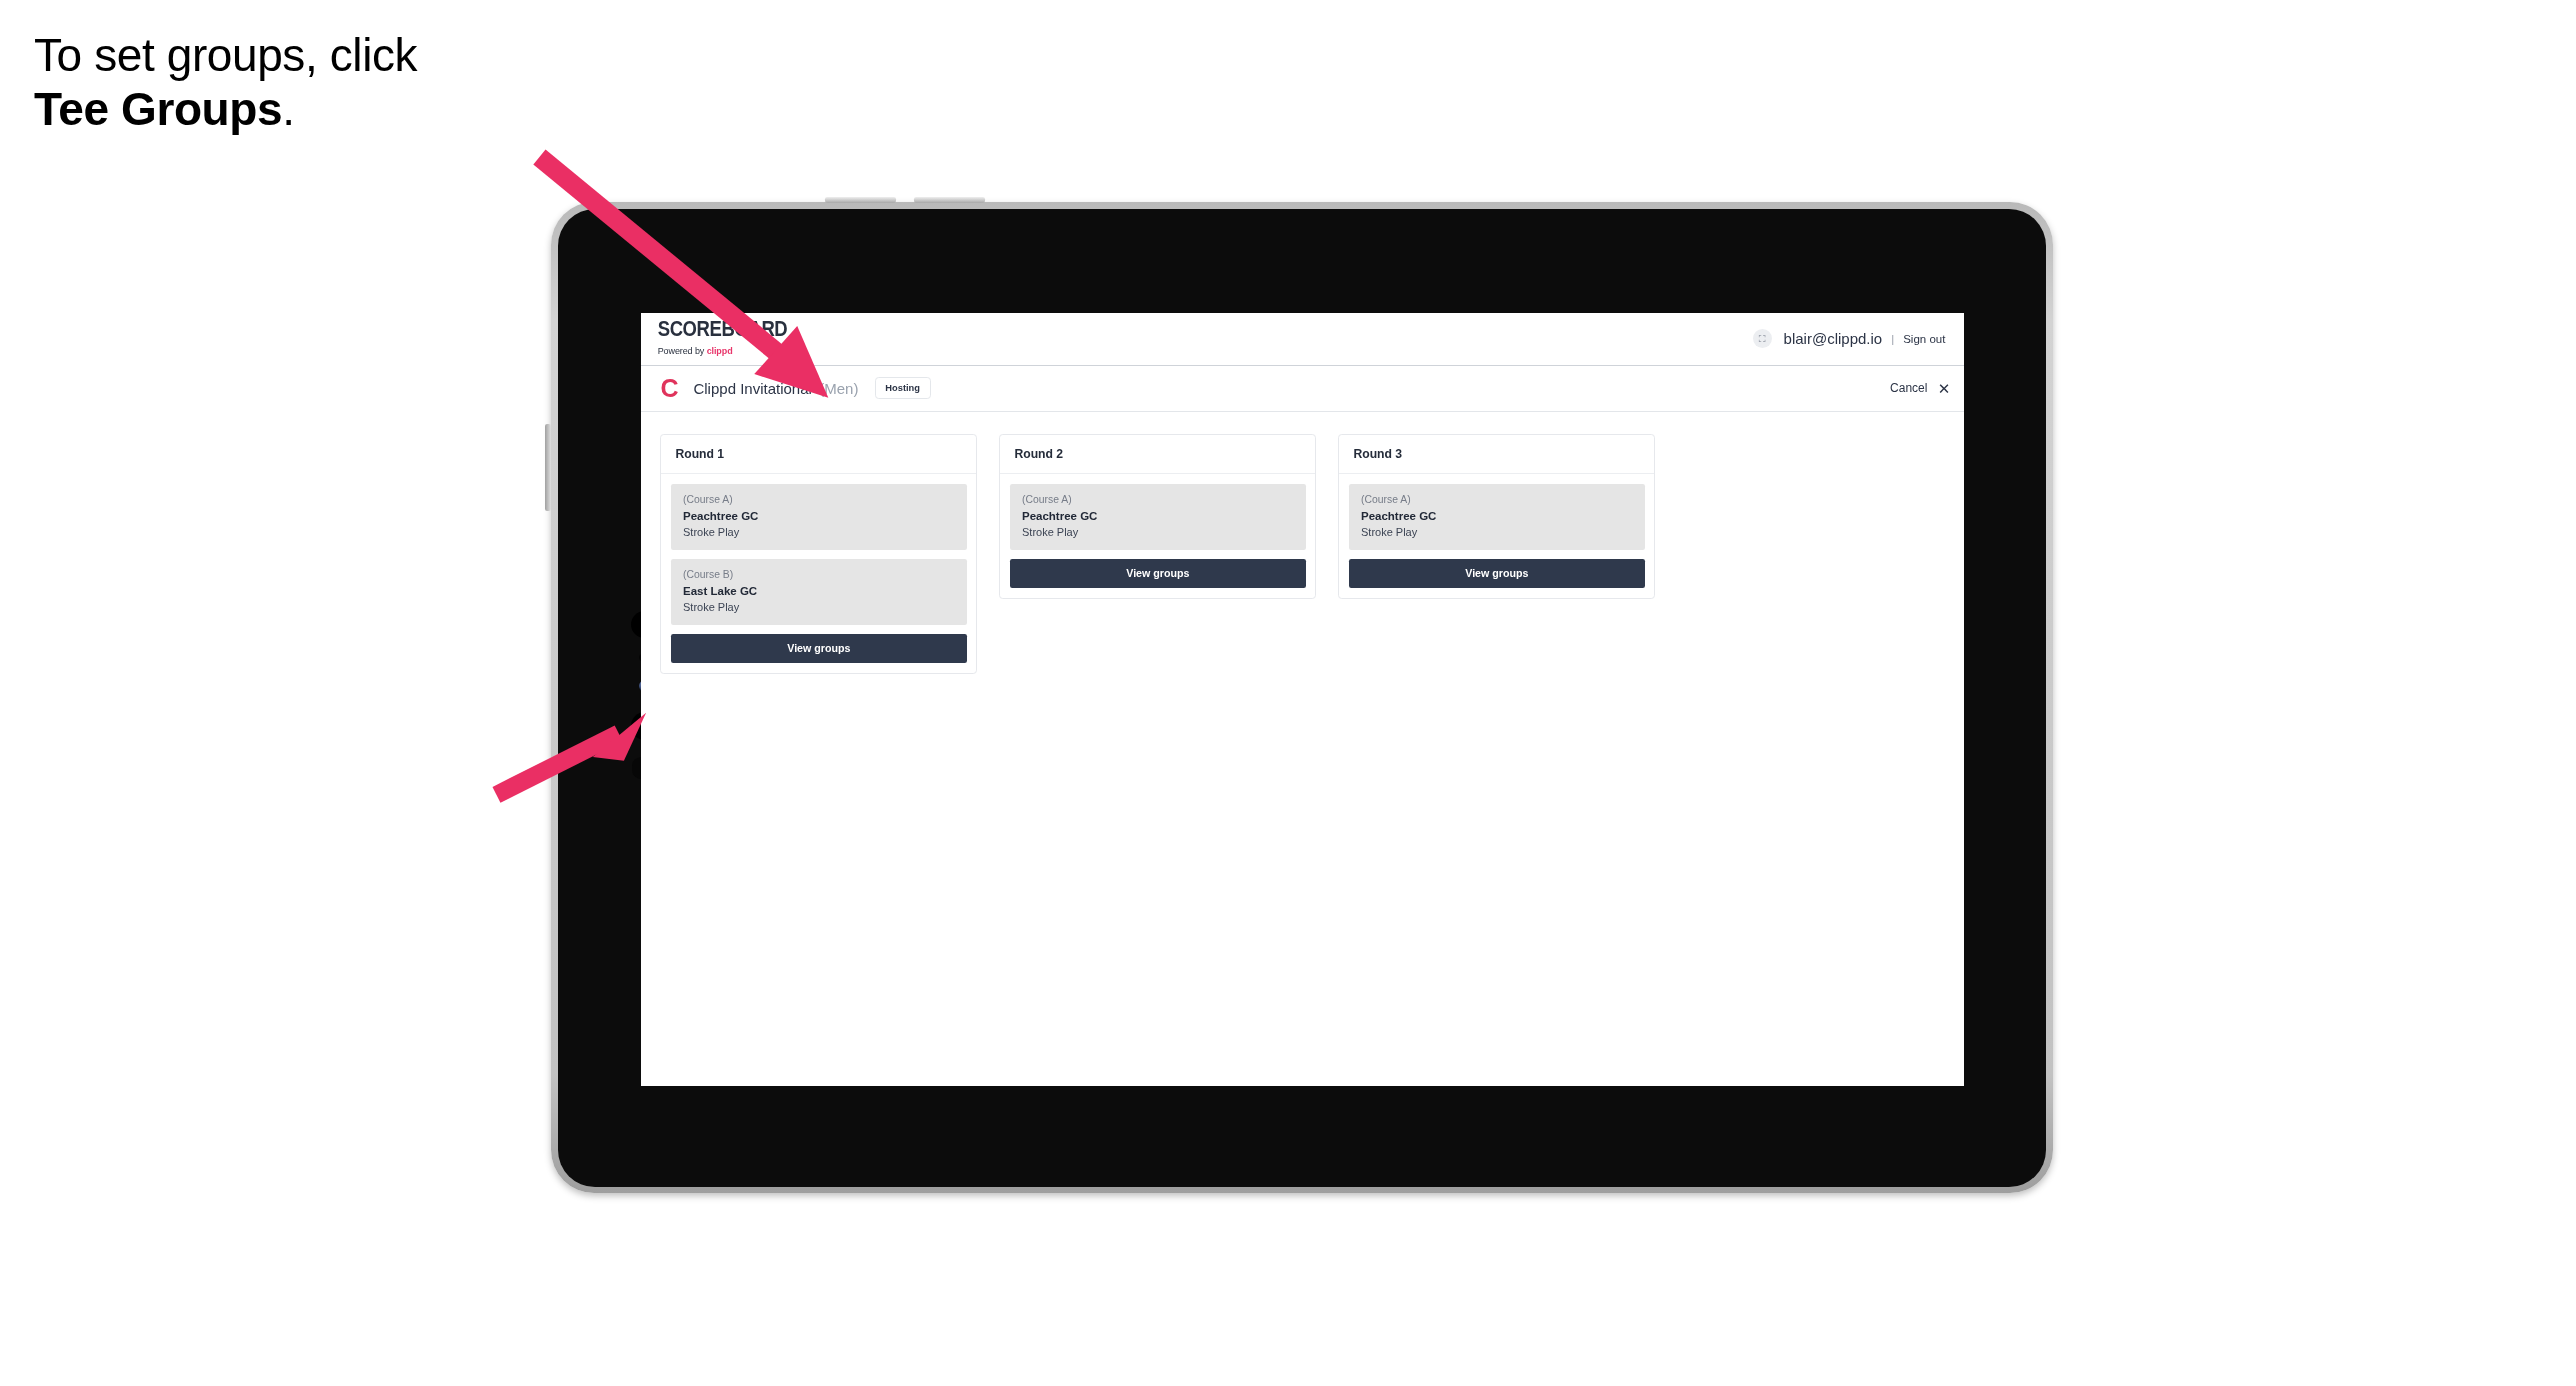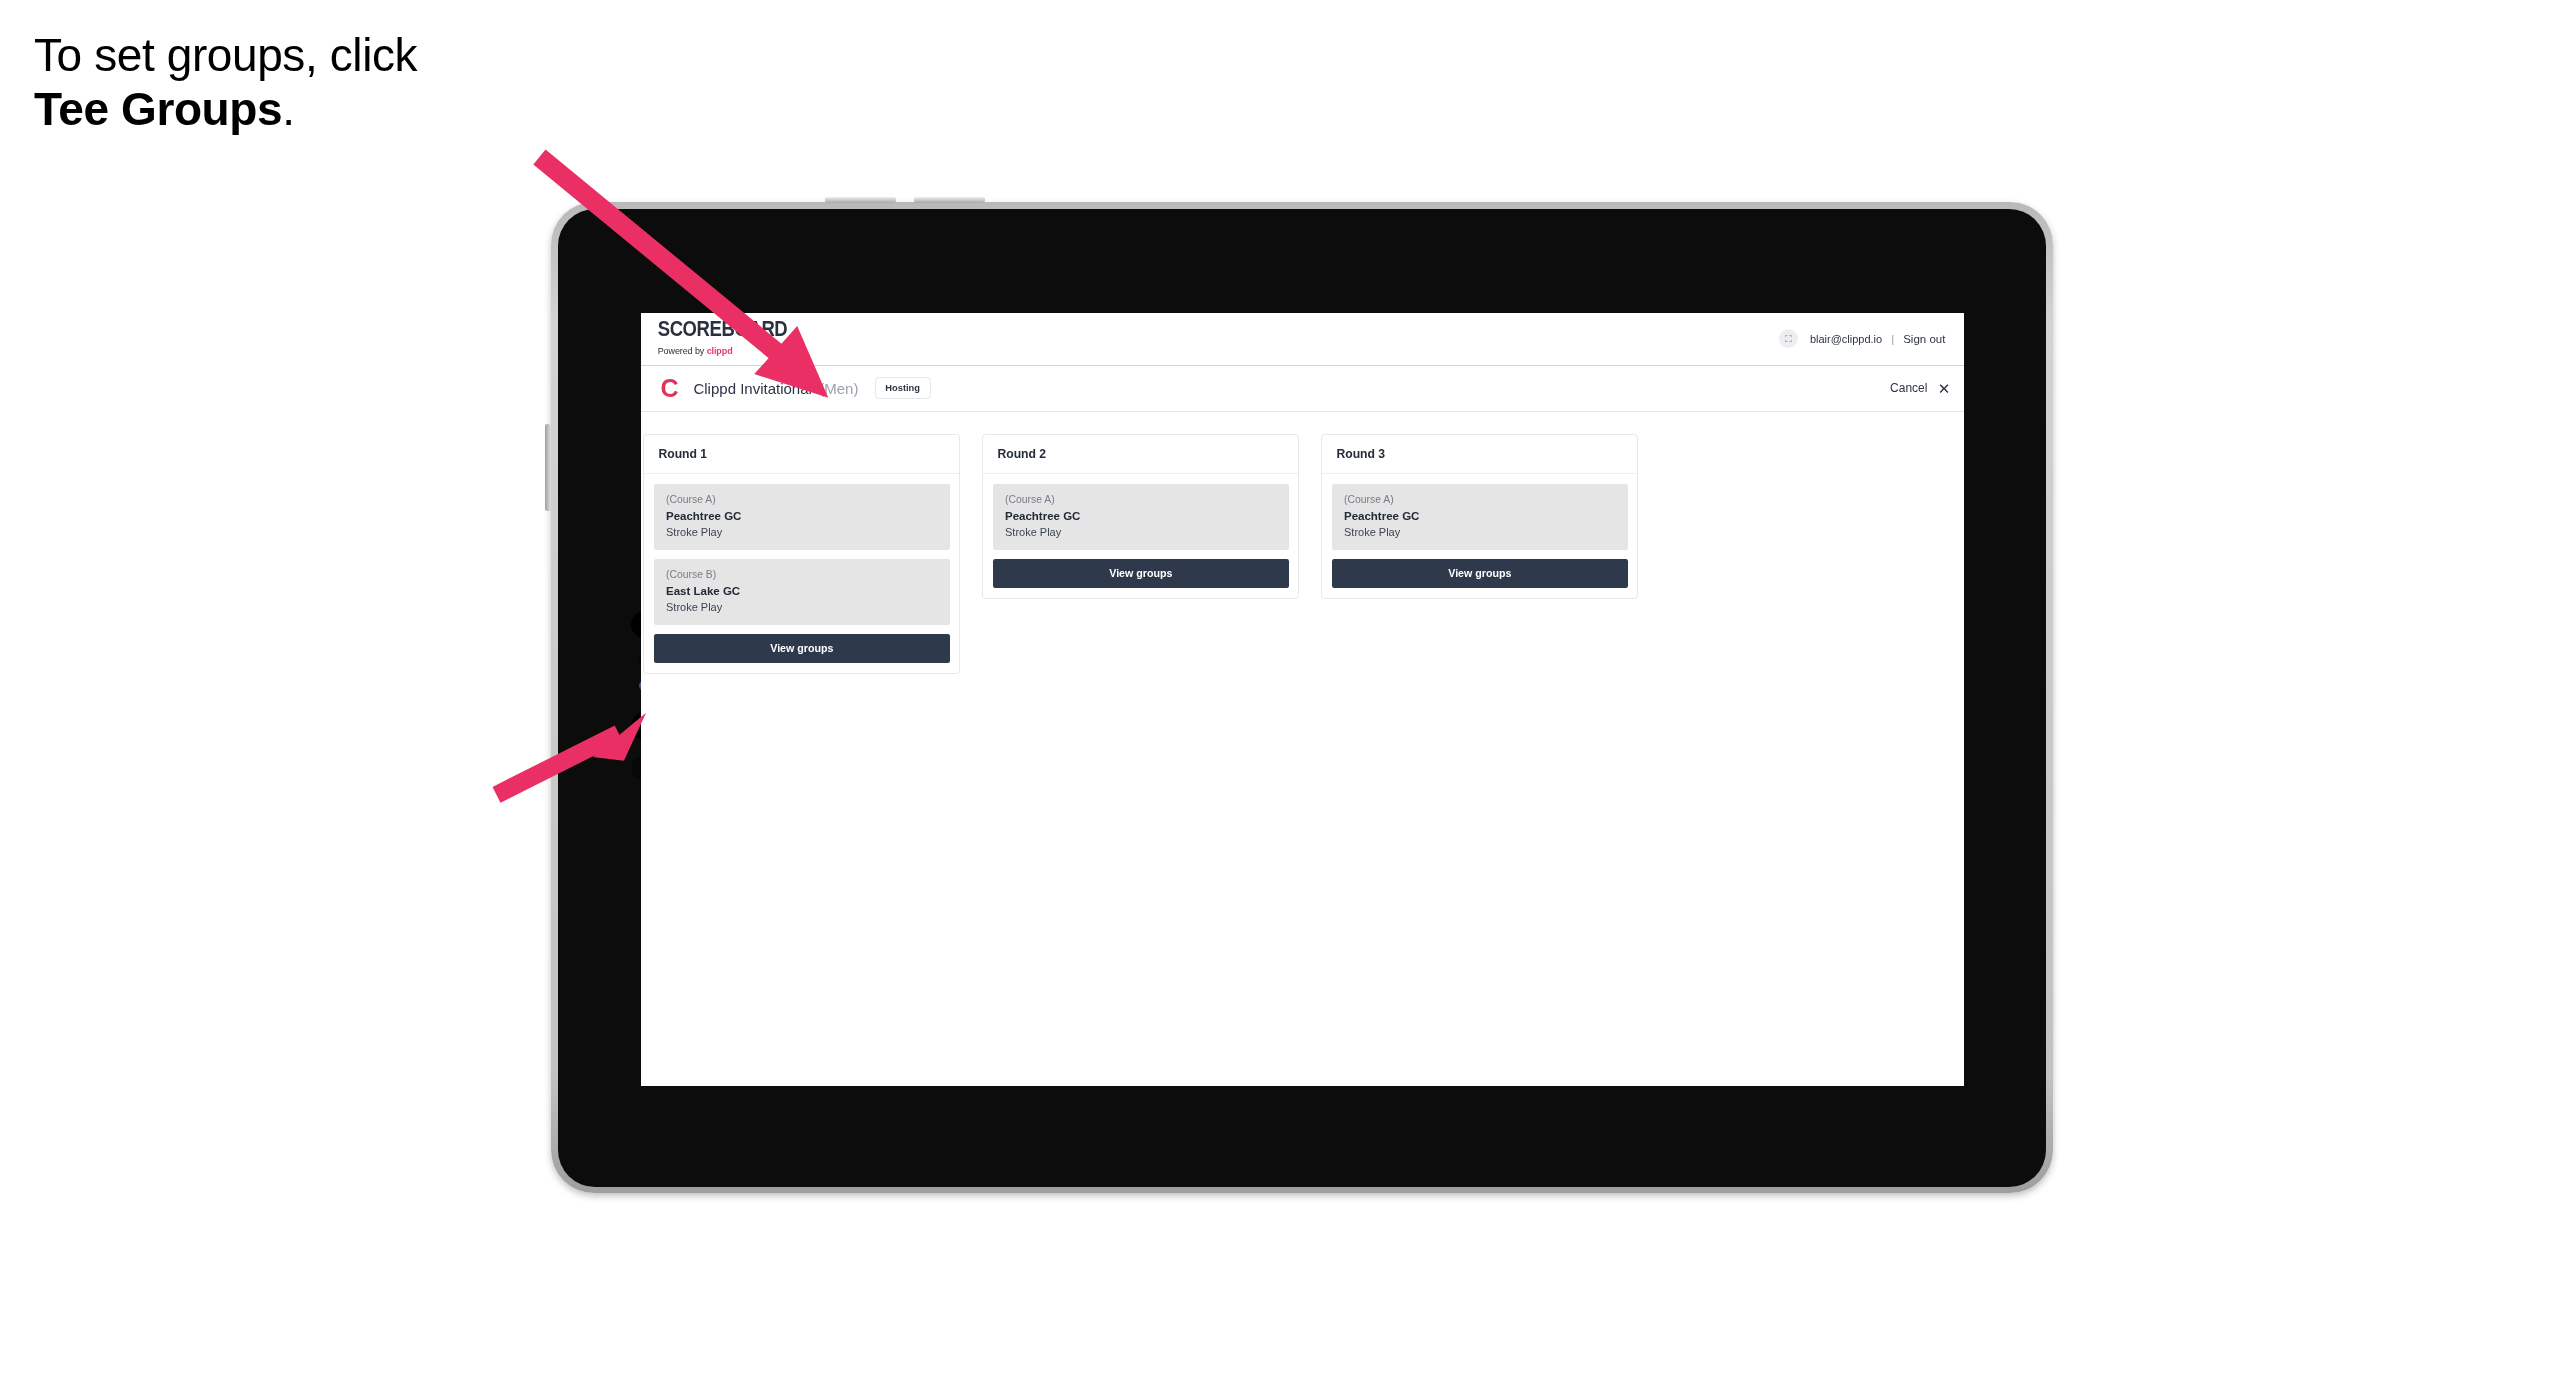--- a/index.html
+++ b/index.html
@@ -113,21 +113,21 @@
     content: ""; position: absolute; left: 9px; right: 9px; bottom: 0;
     height: 2.2px; background: #d8365f;
   }
   .topnav-right { margin-left: auto; display: flex; align-items: center; padding-right: 19px; }
   .avatar {
     width: 19px; height: 19px; border-radius: 50%;
     background: #eceef1; margin-right: 12px;
     display: flex; align-items: center; justify-content: center;
     font-size: 9.6px; color: #7d8491;
   }
-  .acct-email { font-size: 11px; color: #2c3446; }
+  .acct-email { font-size: 15px; color: #2c3446; }
   .acct-sep { font-size: 11.5px; color: #9aa0aa; margin: 0 9px; }
   .acct-signout { font-size: 11.5px; color: #2c3446; cursor: pointer; }
 
   
   #titlerow {
     display: flex; align-items: center;
     height: 46px;
     padding-left: 19px;
     background: #ffffff;
     border-bottom: 0.7px solid #e3e6ea;
@@ -160,21 +160,21 @@
   .tab {
     font-size: 11.5px; color: #d4d8df;
     padding: 0 13.3px; height: 25px;
     display: flex; align-items: center;
     border-radius: 4.4px; cursor: pointer;
     margin-right: 1.5px;
   }
   .tab.active { background: #f7f8fa; color: #1f2635; font-weight: bold; }
 
   
-  #content { padding: 22px 2px; background: #ffffff; height: calc(100% - 136px); }
+  #content { padding: 22px 19px; background: #ffffff; height: calc(100% - 136px); }
   .rounds { display: flex; gap: 22px; align-items: flex-start; }
   .round-card {
     width: 317px;
     border: 0.7px solid #e6e8ec;
     border-radius: 3.7px;
     background: #fff;
   }
   .round-head {
     padding: 12.6px 14px 12px 14px;
     border-bottom: 0.7px solid #eceef1;

